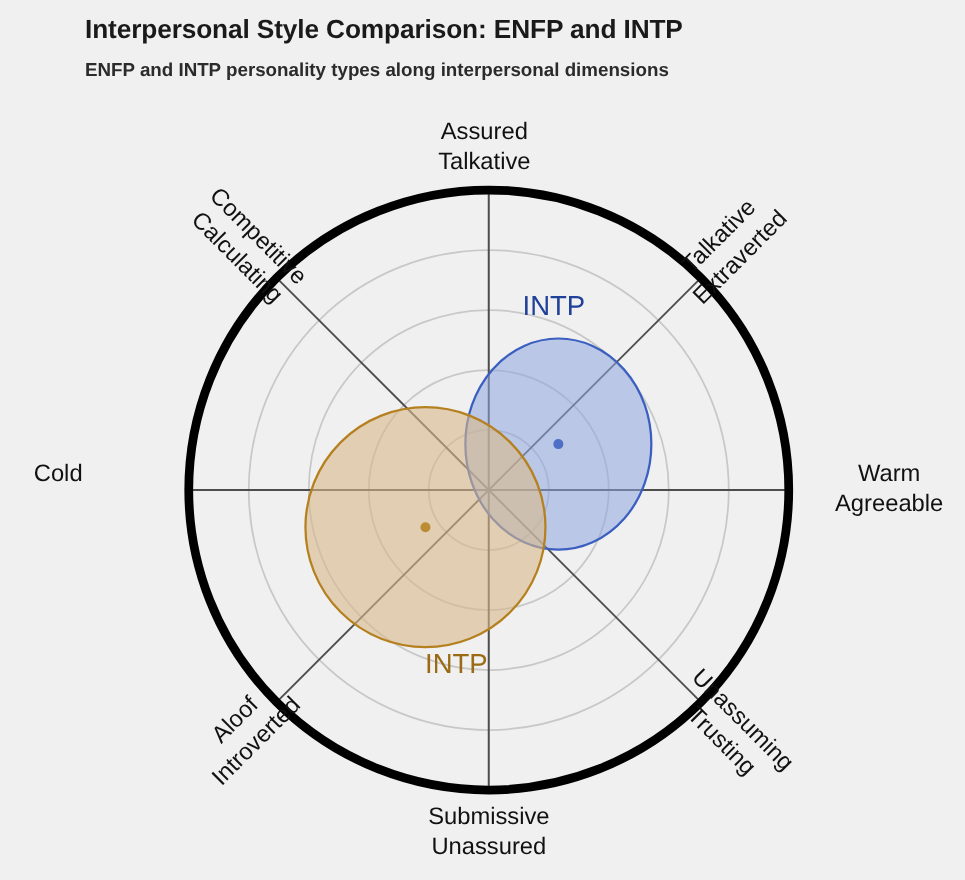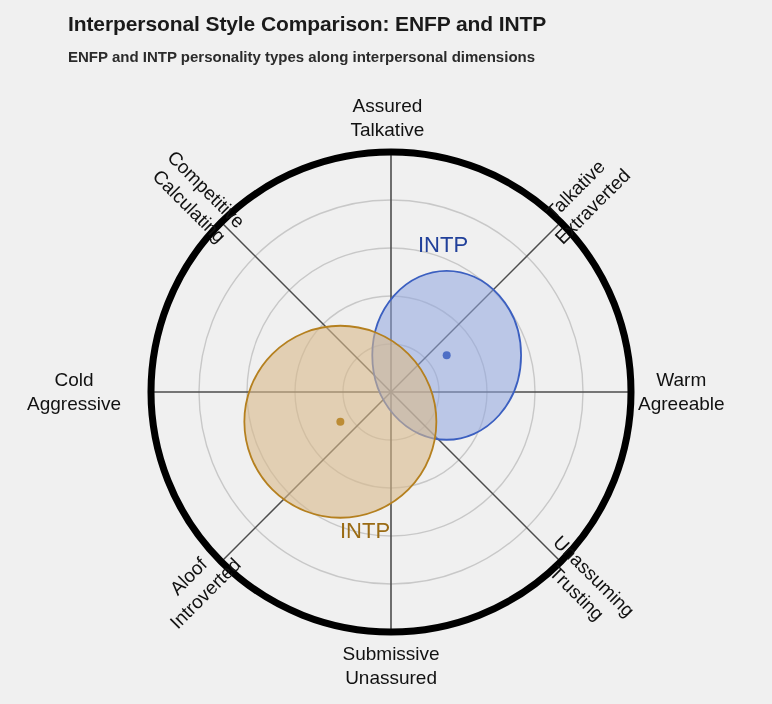--- a/index.html
+++ b/index.html
@@ -98,39 +98,38 @@
 
   <div id="axis-labels">
       <div class="axis-label" style="left: 350.5px; top: 93.5px;">
         <span class="ln">Assured</span>
         <span class="ln">Talkative</span>
       </div>
       <div class="axis-label" style="left: 536.247px; top: 173.753px; transform: rotate(-45deg);">
         <span class="ln">Talkative</span>
         <span class="ln">Extraverted</span>
       </div>
-      <div class="axis-label" style="left: 638px; top: 367.5px; text-align: center;">
+      <div class="axis-label" style="left: 668px; top: 367.5px; text-align: center;">
         <span class="ln">Warm</span>
         <span class="ln">Agreeable</span>
       </div>
       <div class="axis-label" style="left: 531.747px; top: 561.247px; transform: rotate(45deg);">
         <span class="ln">Unassuming</span>
         <span class="ln">Trusting</span>
       </div>
       <div class="axis-label" style="left: 342.5px; top: 641.5px;">
         <span class="ln">Submissive</span>
         <span class="ln">Unassured</span>
       </div>
       <div class="axis-label" style="left: 151.753px; top: 561.247px; transform: rotate(-45deg);">
         <span class="ln">Aloof</span>
         <span class="ln">Introverted</span>
       </div>
       <div class="axis-label" style="left: 27px; top: 367.5px; text-align: center;">
         <span class="ln">Cold</span>
-        <span class="ln">Aggressive</span>
       </div>
       <div class="axis-label" style="left: 147.253px; top: 173.753px; transform: rotate(45deg);">
         <span class="ln">Competitive</span>
         <span class="ln">Calculating</span>
       </div>
     </div>
   <div id="group-labels">
       <div class="group-label" style="color: rgb(33, 64, 154); left: 418px; top: 232px;">INTP</div>
       <div class="group-label" style="color: rgb(154, 107, 20); left: 308px; top: 518px; margin-left: 32px;">INTP</div>
     </div>

